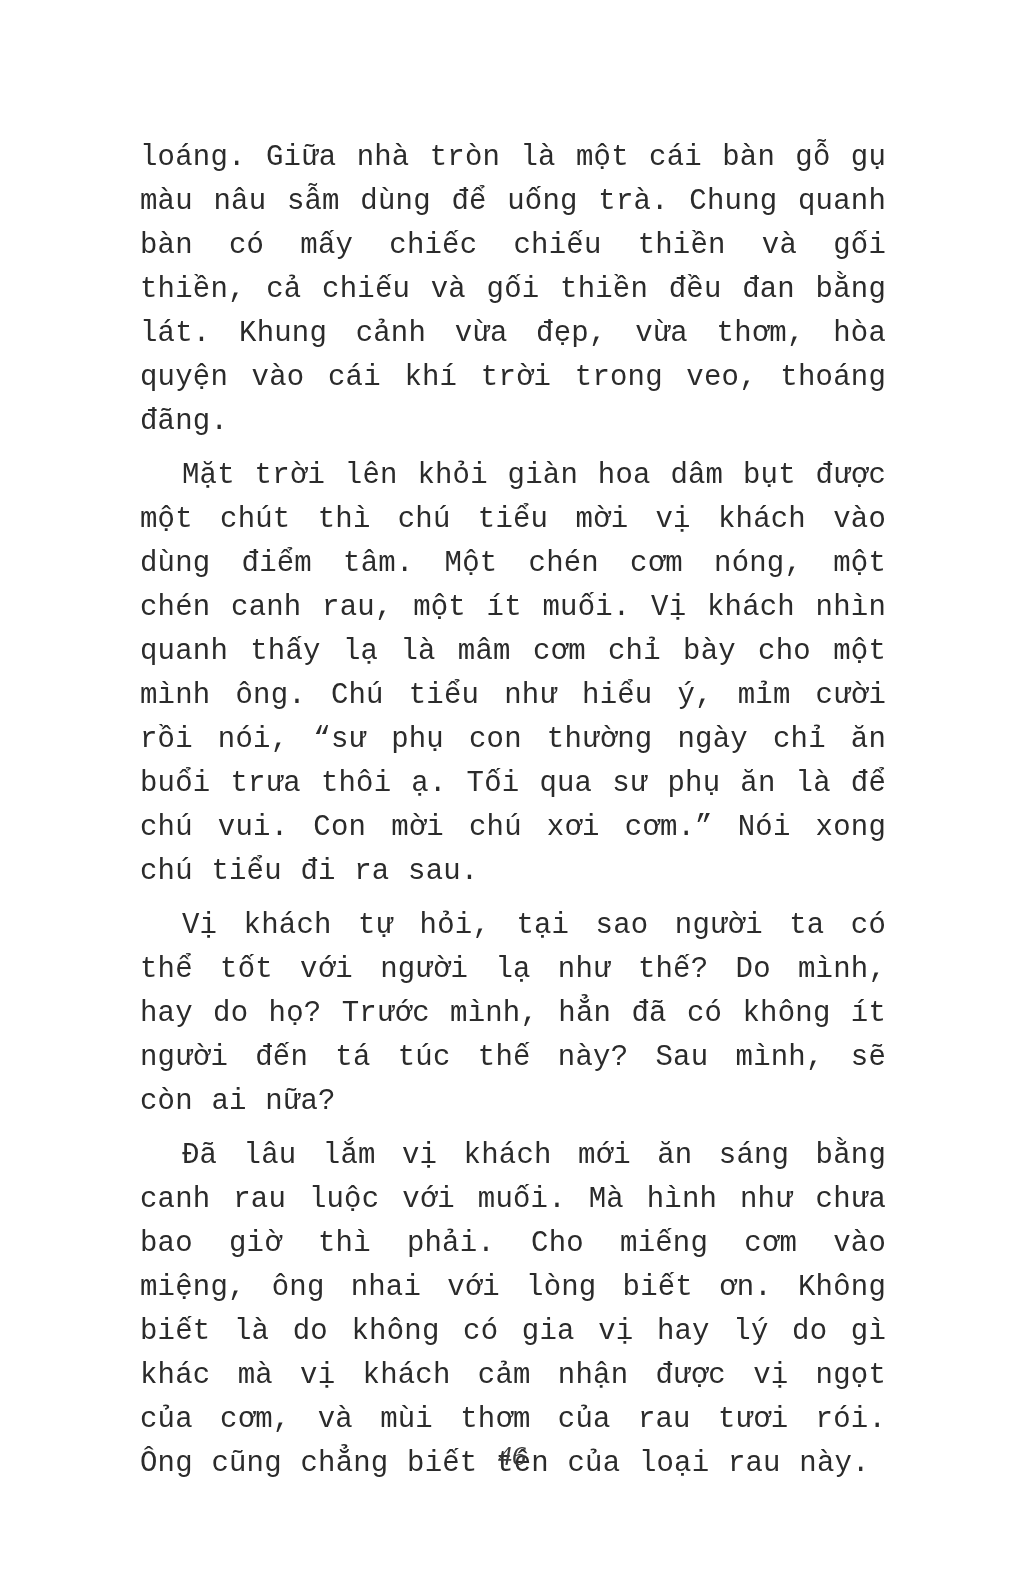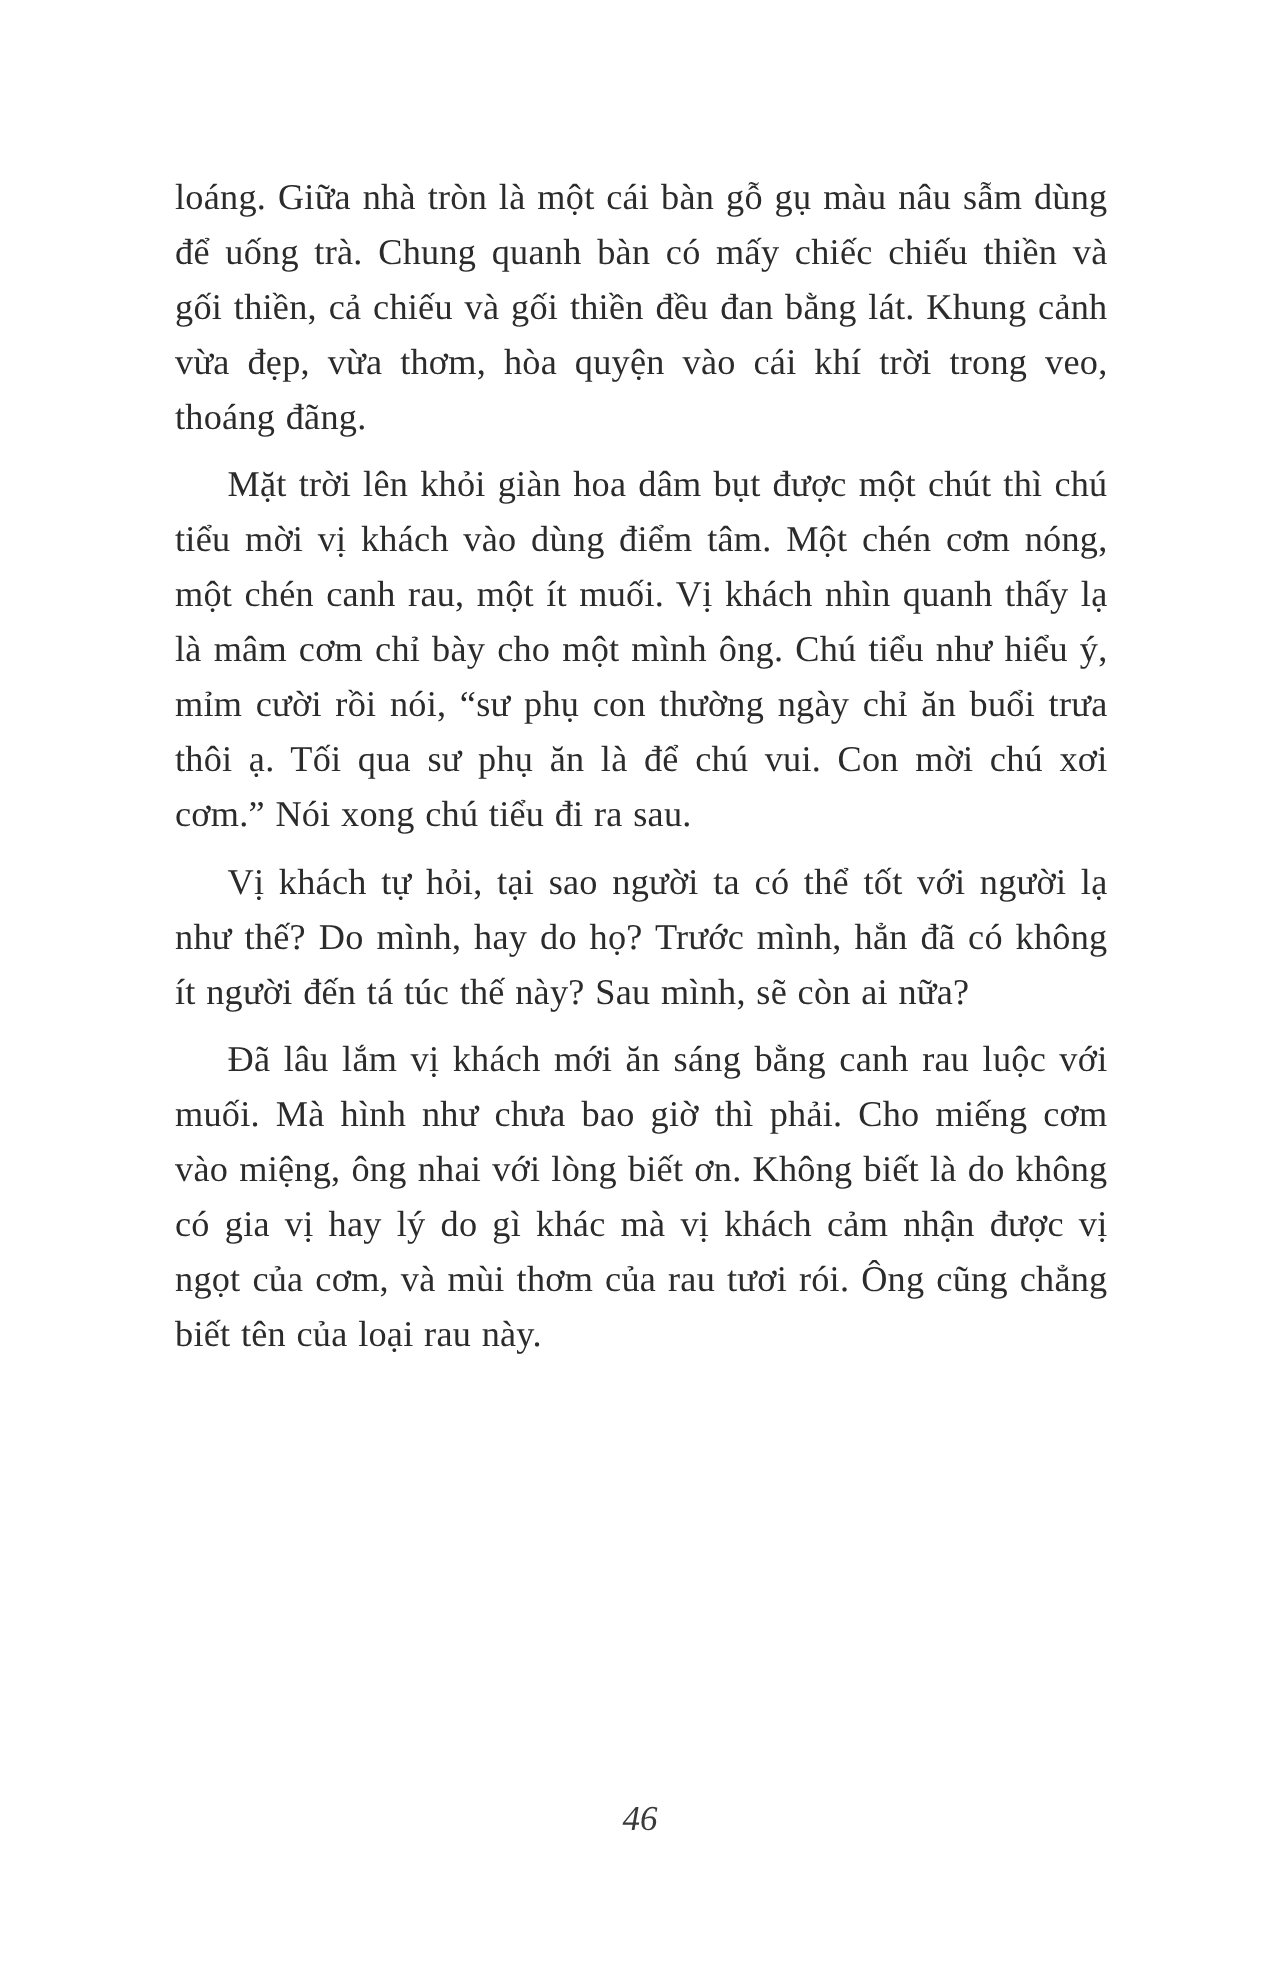--- a/index.html
+++ b/index.html
@@ -14,20 +14,21 @@
     background: #ffffff;
     overflow: hidden;
     font-family: "Liberation Serif", "DejaVu Serif", serif;
     color: #2b2b2b;
   }
   .text-block {
     position: absolute;
     top: 136px;
     left: 140px;
     width: 746px;
+    font-family: Liberation Mono, monospace;
   }
   .para {
     margin: 0 0 10px 0;
     font-size: 29px;
     line-height: 44px;
     text-align: justify;
     text-justify: inter-word;
     letter-spacing: 0.2px;
     word-spacing: 1px;
   }

